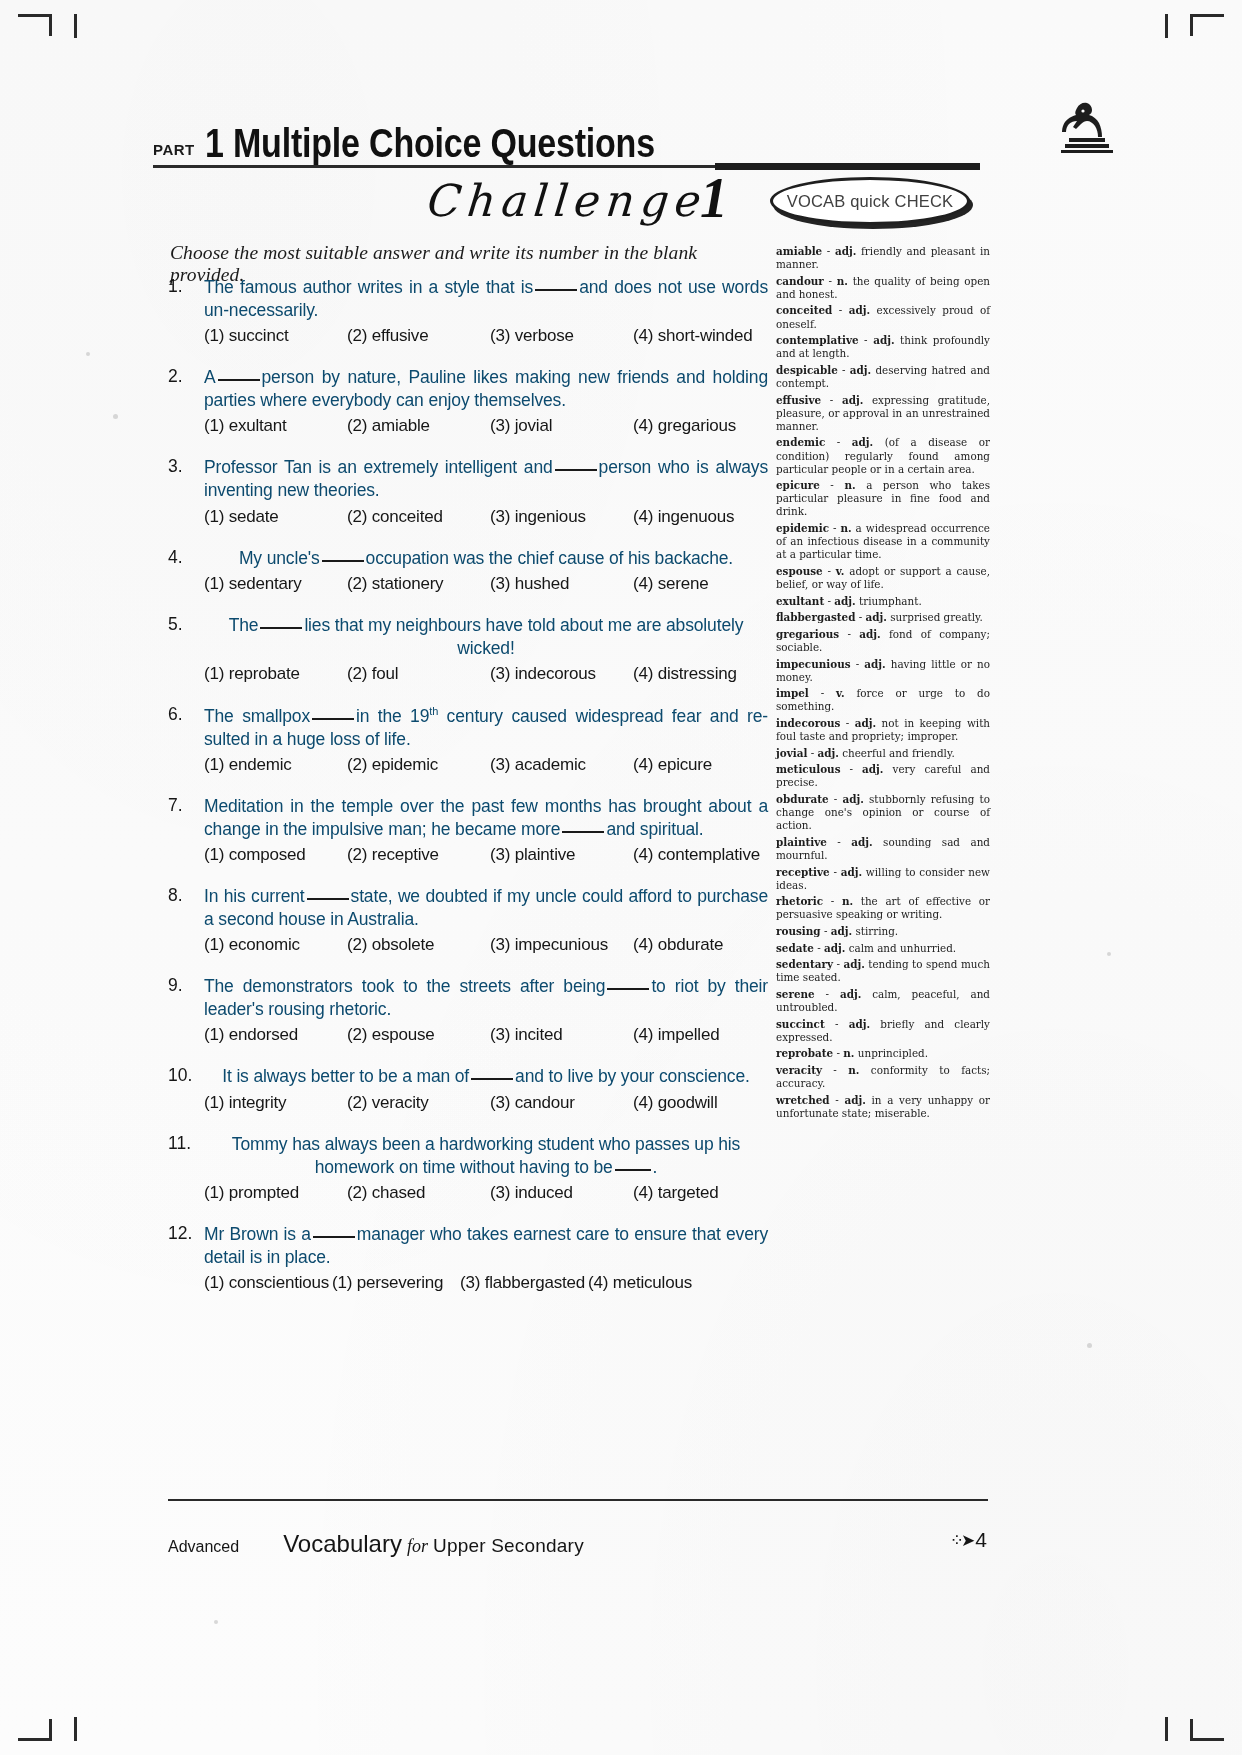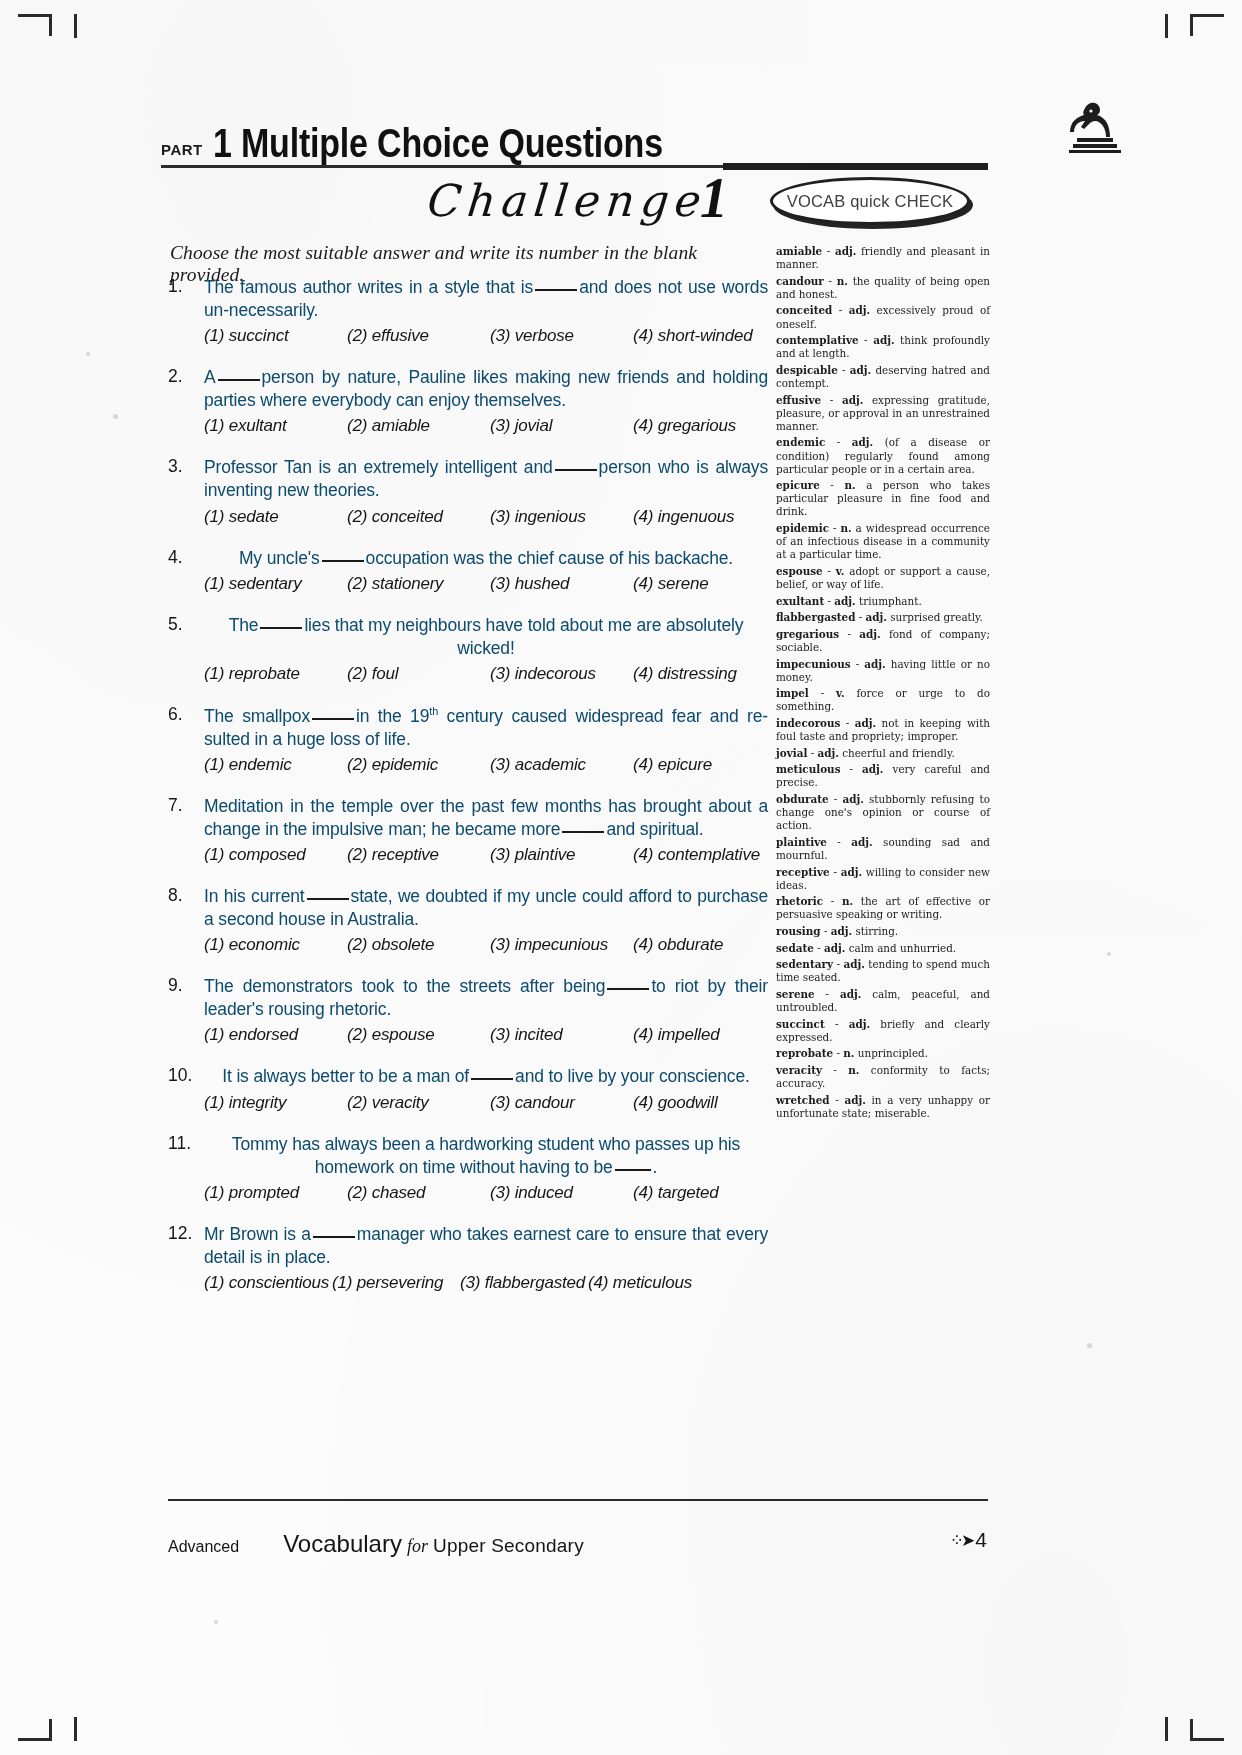--- a/index.html
+++ b/index.html
@@ -61,21 +61,21 @@
   .cm-bl .s { left: 56px; bottom: 0; width: 3px; height: 24px; }
 
   .cm-br { right: 18px; bottom: 14px; }
   .cm-br .h { right: 0; bottom: 0; width: 34px; height: 3px; }
   .cm-br .v { right: 31px; bottom: 0; width: 3px; height: 22px; }
   .cm-br .s { right: 56px; bottom: 0; width: 3px; height: 24px; }
 
   
   .header {
     position: absolute;
-    left: 161px;
+    left: 153px;
     top: 106px;
     width: 900px;
     height: 62px;
   }
   .part-label {
     position: absolute;
     left: 0;
     bottom: 10px;
     font-family: "Liberation Sans", sans-serif;
     font-size: 15px;
@@ -219,21 +219,20 @@
     display: inline-block;
     width: 42px;
     border-bottom: 2px solid #1a1a1a;
     vertical-align: 2px;
     margin: 0 2px;
   }
   .blank.sm { width: 36px; }
   .opts {
     display: flex;
     margin-top: 4px;
-    font-style: italic;
     font-size: 17px;
     color: #161616;
     letter-spacing: -0.2px;
   }
   .opt {
     width: 143px;
     white-space: nowrap;
   }
   .opt:last-child { width: auto; }
 

